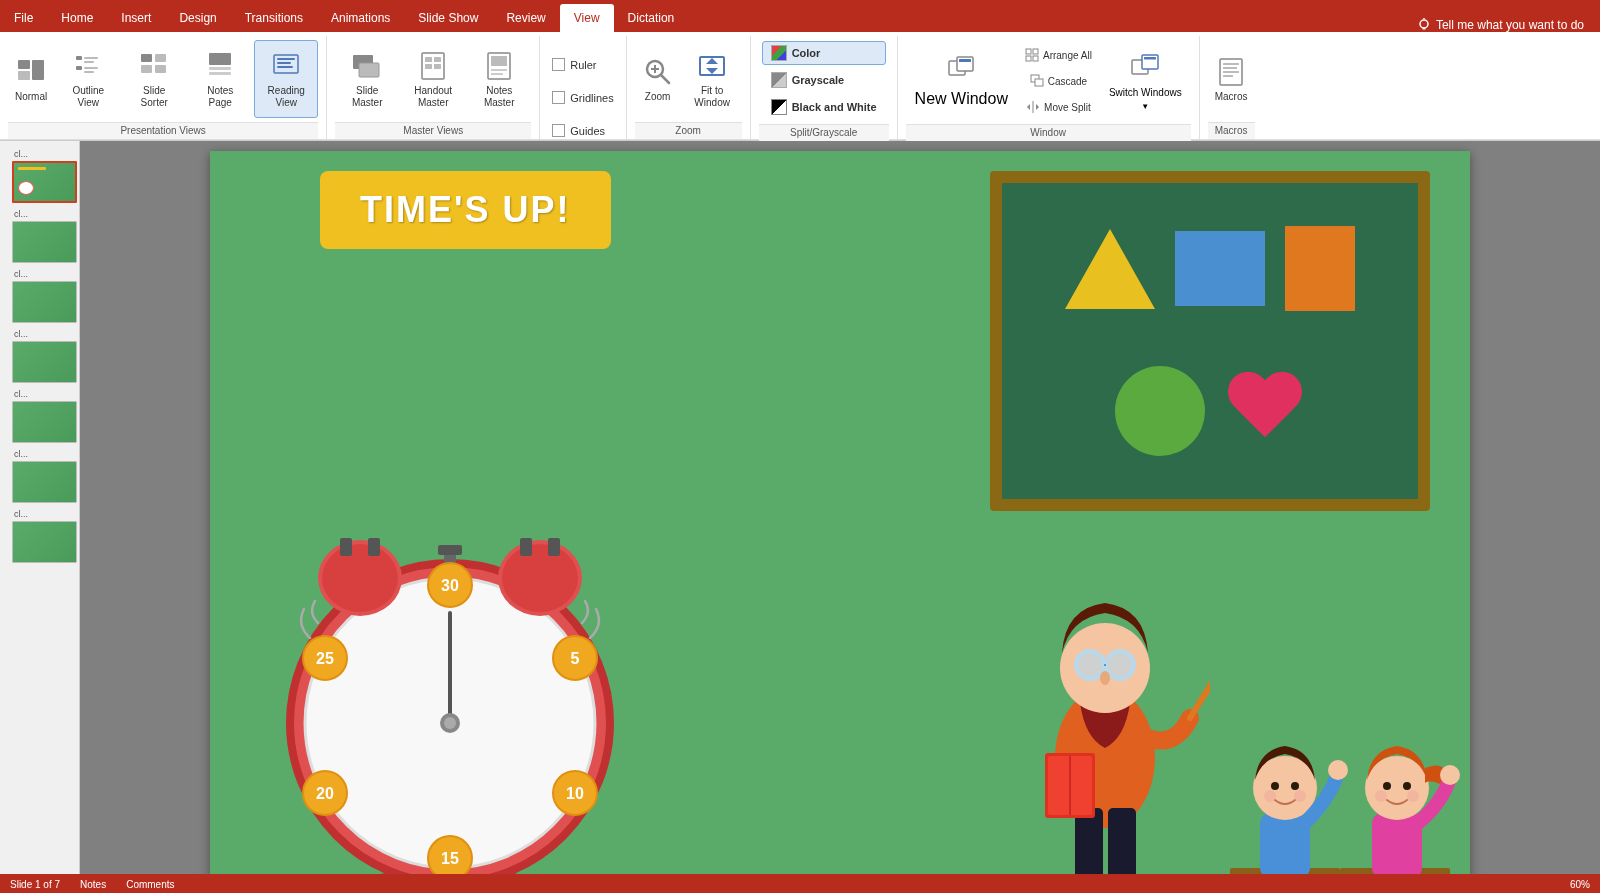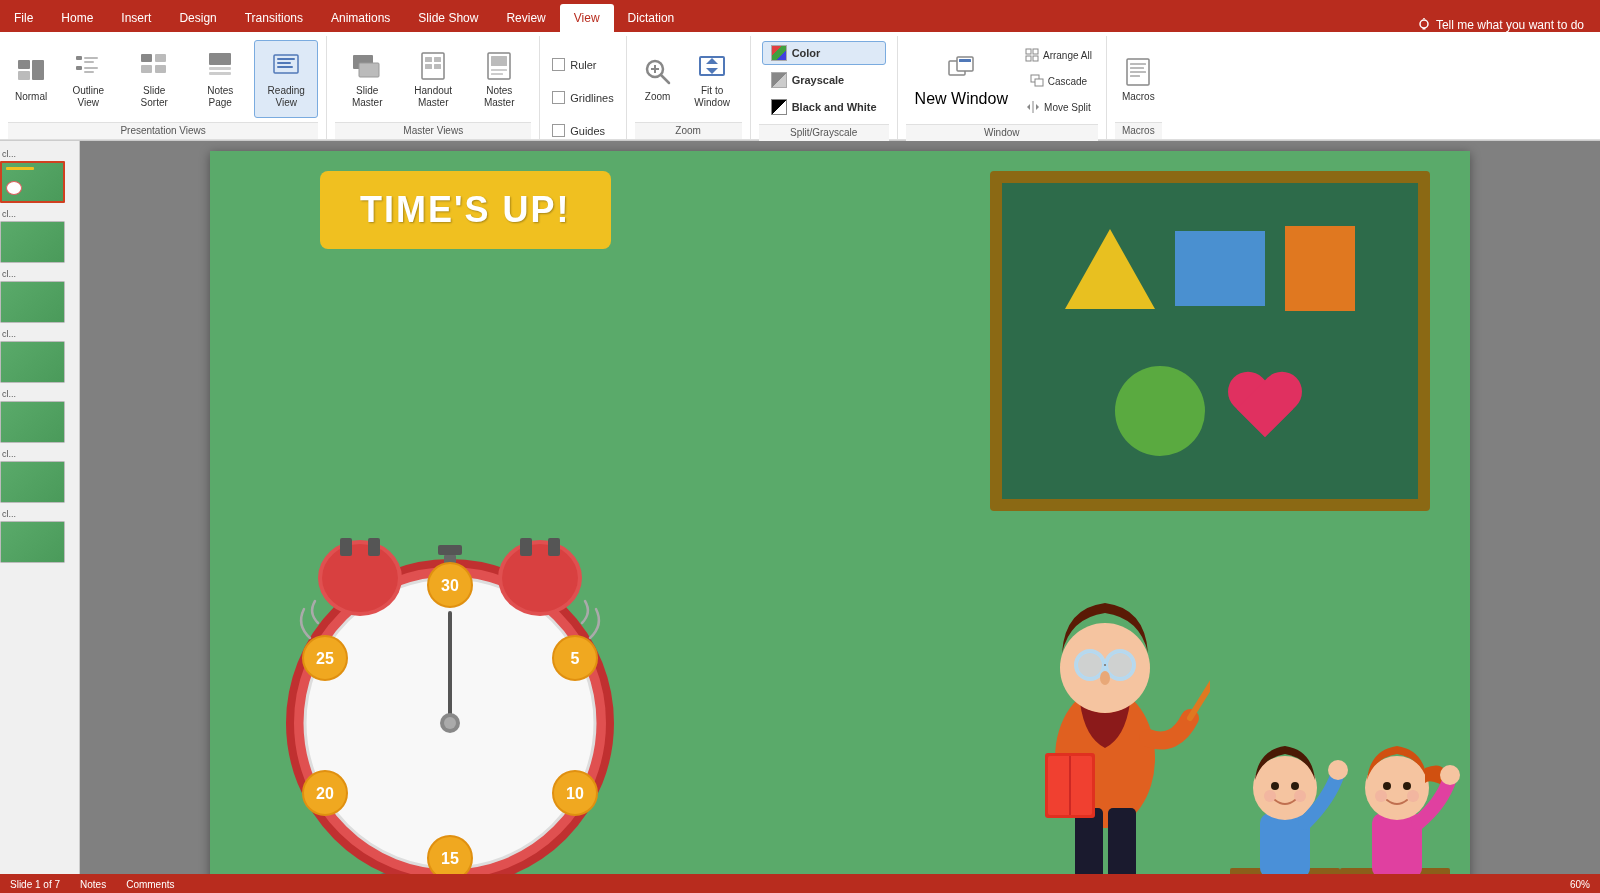--- a/index.html
+++ b/index.html
@@ -178,21 +178,21 @@
       background: #f5f5f5;
       border-top: 1px solid #e0e0e0;
     }
 
     
     .slides-panel {
       width: 80px;
       background: #f0f0f0;
       border-right: 1px solid #ccc;
       overflow-y: auto;
-      padding: 8px 0;
+      padding: 8px 12px;
       display: flex;
       flex-direction: column;
       gap: 6px;
     }
     .slide-thumb {
       display: flex;
       flex-direction: column;
       align-items: flex-start;
       gap: 2px;
       cursor: pointer;
@@ -645,20 +645,31 @@
           <div class="rb-sm">
             <svg width="14" height="14" viewBox="0 0 14 14">
               <line x1="7" y1="1" x2="7" y2="13" stroke="#888" stroke-width="1"></line>
               <path d="M4 4 L1 7 L4 10" fill="#888"></path>
               <path d="M10 4 L13 7 L10 10" fill="#888"></path>
             </svg>
             <span>Move Split</span>
           </div>
         </div>
 
+        <div class="switch-btn">
+          <div>
+            <svg width="30" height="30" viewBox="0 0 30 30">
+              <rect x="2" y="8" width="16" height="14" fill="none" stroke="#888" stroke-width="1.5" rx="1"></rect>
+              <rect x="12" y="3" width="16" height="14" fill="white" stroke="#5078b8" stroke-width="1.5" rx="1"></rect>
+              <rect x="14" y="5" width="12" height="2.5" fill="#5078b8" rx="0.5"></rect>
+            </svg>
+          </div>
+          <div class="sw-label">Switch Windows</div>
+          <div class="sw-arrow">▼</div>
+        </div>
       </div>
       <div class="ribbon-section-label">Window</div>
     </div>
 
     <div class="ribbon-group">
       <div class="ribbon-group-buttons">
         <div class="rb">
           <div class="rb-icon">
             <svg width="32" height="32" viewBox="0 0 32 32">
               <rect x="5" y="3" width="22" height="26" fill="none" stroke="#888" stroke-width="1.5" rx="1"></rect>

